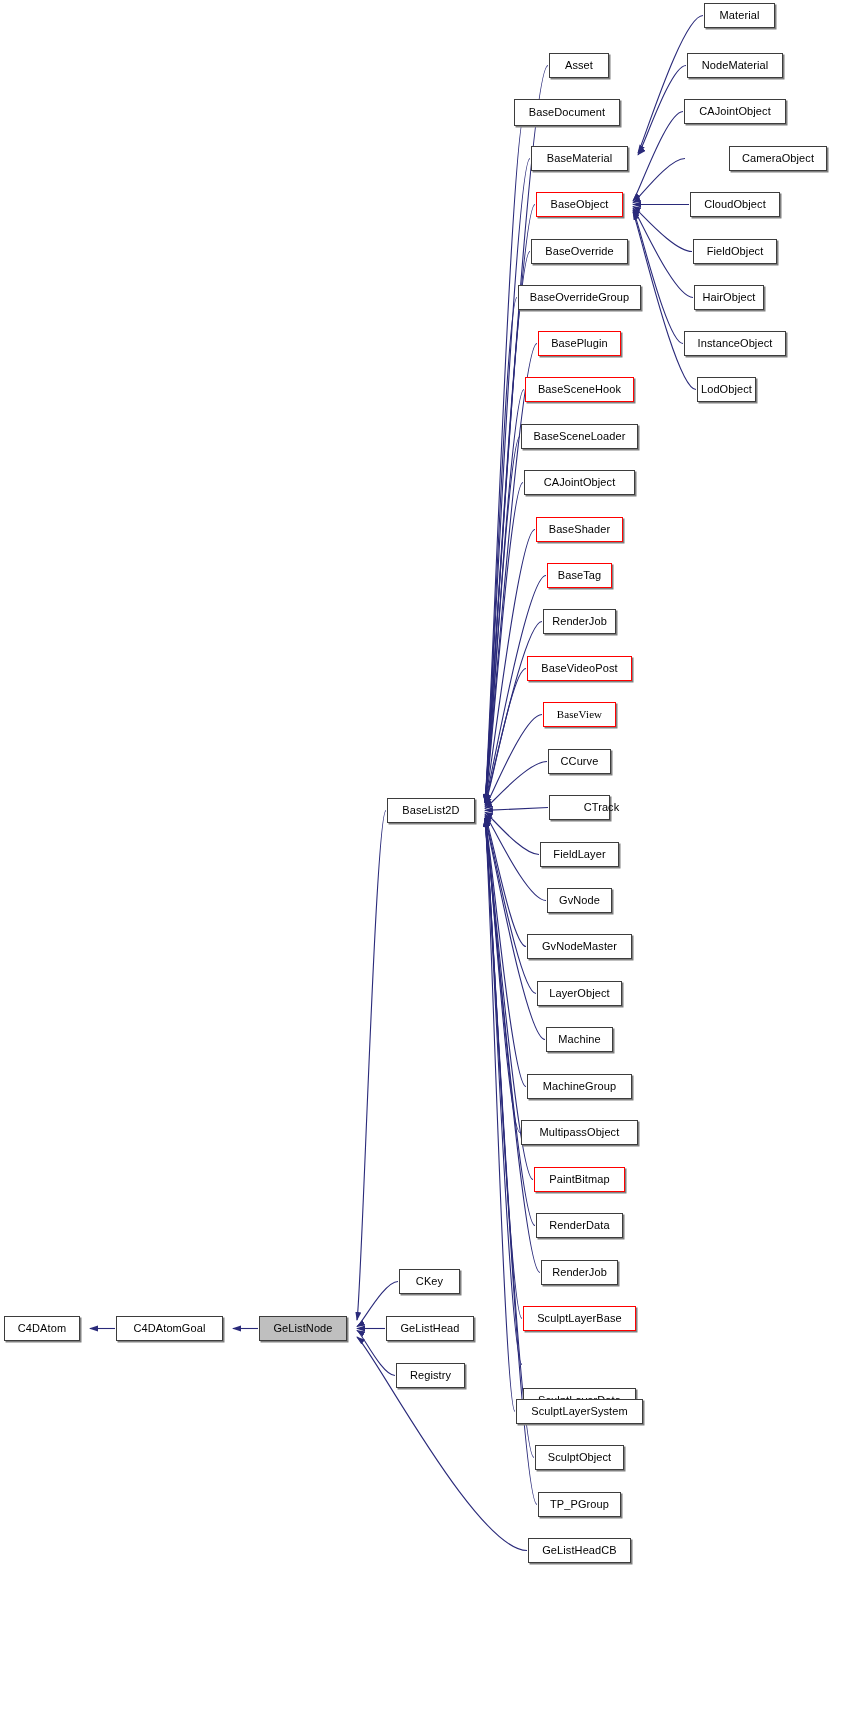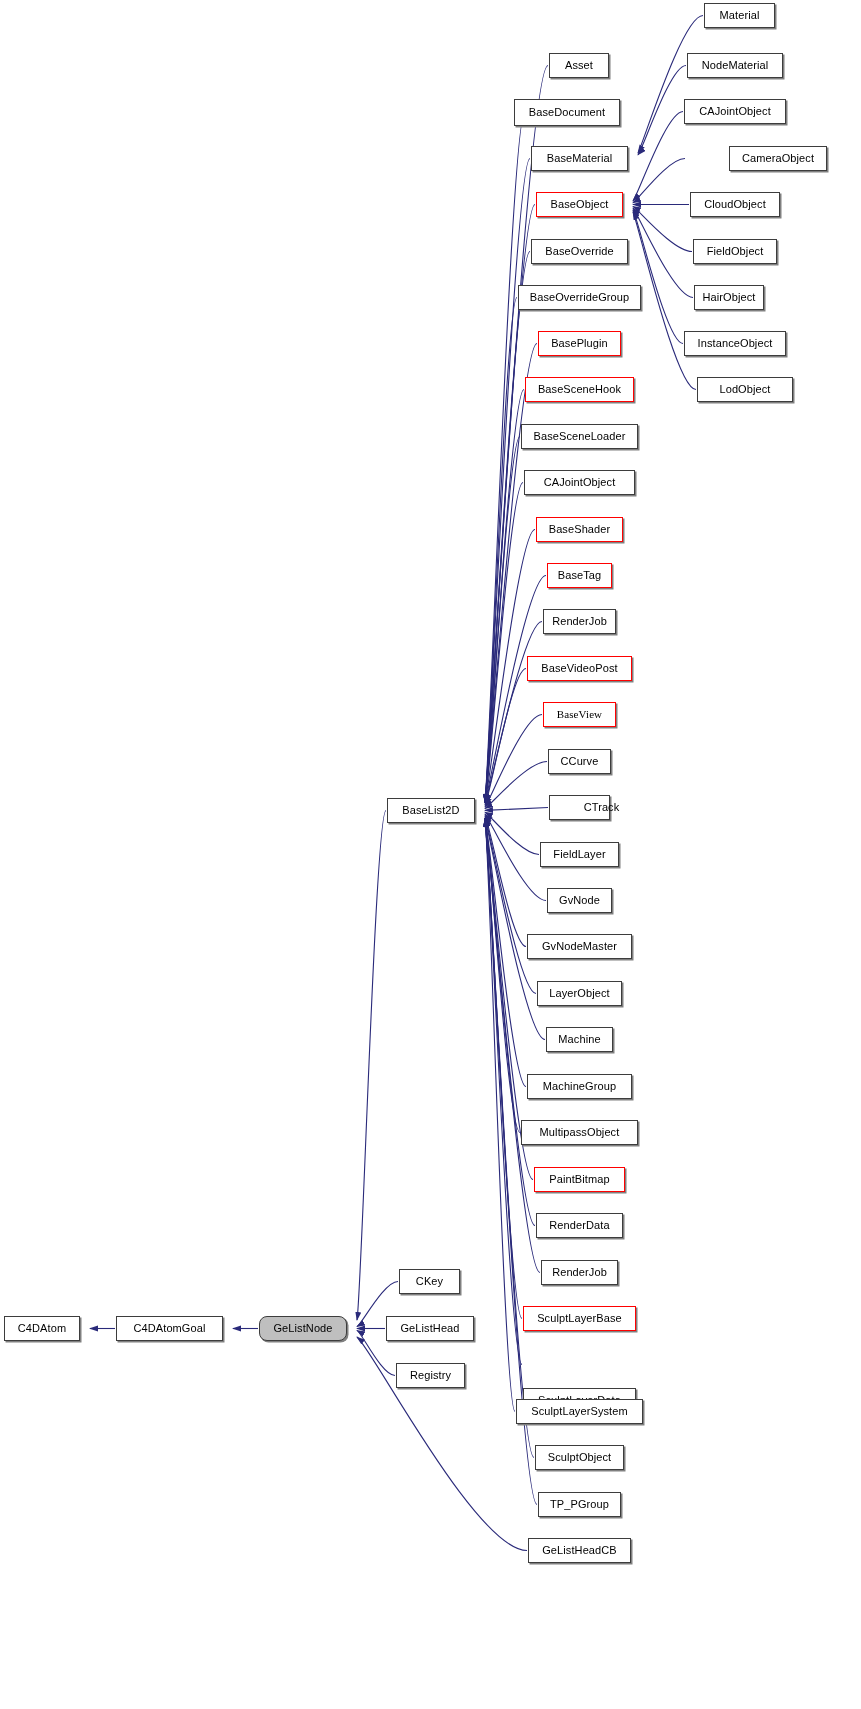--- a/index.html
+++ b/index.html
@@ -105,21 +105,21 @@
       <path d="M685,158.5 C667.92,158.5 638,200.0104 633,202.66" fill="none" stroke="#2a2a7a" stroke-width="1.1" marker-end="url(#arrow)"></path>
       <path d="M689,204.5 L633,204.5" fill="none" stroke="#2a2a7a" stroke-width="1.1" marker-end="url(#arrow)"></path>
       <path d="M692,251.5 C672.96,251.5 638,209.0872 633,206.38" fill="none" stroke="#2a2a7a" stroke-width="1.1" marker-end="url(#arrow)"></path>
       <path d="M693,297.5 C673.68,297.5 638,213.5768 633,208.22" fill="none" stroke="#2a2a7a" stroke-width="1.1" marker-end="url(#arrow)"></path>
       <path d="M683,343.5 C666.48,343.5 638,218.0664 633,210.06" fill="none" stroke="#2a2a7a" stroke-width="1.1" marker-end="url(#arrow)"></path>
       <path d="M696,389.5 C675.84,389.5 638,222.556 633,211.9" fill="none" stroke="#2a2a7a" stroke-width="1.1" marker-end="url(#arrow)"></path>
     </svg>
   <div id="nodes">
       <div class="node" style="left: 4px; top: 1316px; width: 76px; height: 25px;">C4DAtom</div>
       <div class="node" style="left: 116px; top: 1316px; width: 107px; height: 25px;">C4DAtomGoal</div>
-      <div class="node current" style="left: 259px; top: 1316px; width: 88px; height: 25px; border-radius: 8px;">GeListNode</div>
+      <div class="node current" style="left: 259px; top: 1316px; width: 88px; height: 25px;">GeListNode</div>
       <div class="node" style="left: 399px; top: 1269px; width: 61px; height: 25px;">CKey</div>
       <div class="node" style="left: 386px; top: 1316px; width: 88px; height: 25px;">GeListHead</div>
       <div class="node" style="left: 396px; top: 1363px; width: 69px; height: 25px;">Registry</div>
       <div class="node" style="left: 387px; top: 798px; width: 88px; height: 25px;">BaseList2D</div>
       <div class="node" style="left: 549px; top: 53px; width: 60px; height: 25px;">Asset</div>
       <div class="node" style="left: 514px; top: 99px; width: 106px; height: 27px;">BaseDocument</div>
       <div class="node" style="left: 531px; top: 146px; width: 97px; height: 25px;">BaseMaterial</div>
       <div class="node red" style="left: 536px; top: 192px; width: 87px; height: 25px;">BaseObject</div>
       <div class="node" style="left: 531px; top: 239px; width: 97px; height: 25px;">BaseOverride</div>
       <div class="node" style="left: 518px; top: 285px; width: 123px; height: 25px;">BaseOverrideGroup</div>
@@ -151,15 +151,15 @@
       <div class="node" style="left: 538px; top: 1492px; width: 83px; height: 25px;">TP_PGroup</div>
       <div class="node" style="left: 528px; top: 1538px; width: 103px; height: 25px;">GeListHeadCB</div>
       <div class="node" style="left: 704px; top: 3px; width: 71px; height: 25px;">Material</div>
       <div class="node" style="left: 687px; top: 53px; width: 96px; height: 25px;">NodeMaterial</div>
       <div class="node" style="left: 684px; top: 99px; width: 102px; height: 25px;">CAJointObject</div>
       <div class="node" style="left: 686px; top: 146px; width: 98px; height: 25px; margin-left: 43px;">CameraObject</div>
       <div class="node" style="left: 690px; top: 192px; width: 90px; height: 25px;">CloudObject</div>
       <div class="node" style="left: 693px; top: 239px; width: 84px; height: 25px;">FieldObject</div>
       <div class="node" style="left: 694px; top: 285px; width: 70px; height: 25px;">HairObject</div>
       <div class="node" style="left: 684px; top: 331px; width: 102px; height: 25px;">InstanceObject</div>
-      <div class="node" style="left: 697px; top: 377px; width: 96px; height: 25px;">LodObject</div>
+      <div class="node" style="left: 697px; top: 377px; width: 59px; height: 25px;">LodObject</div>
     </div>
 </div>
 
 </body></html>

